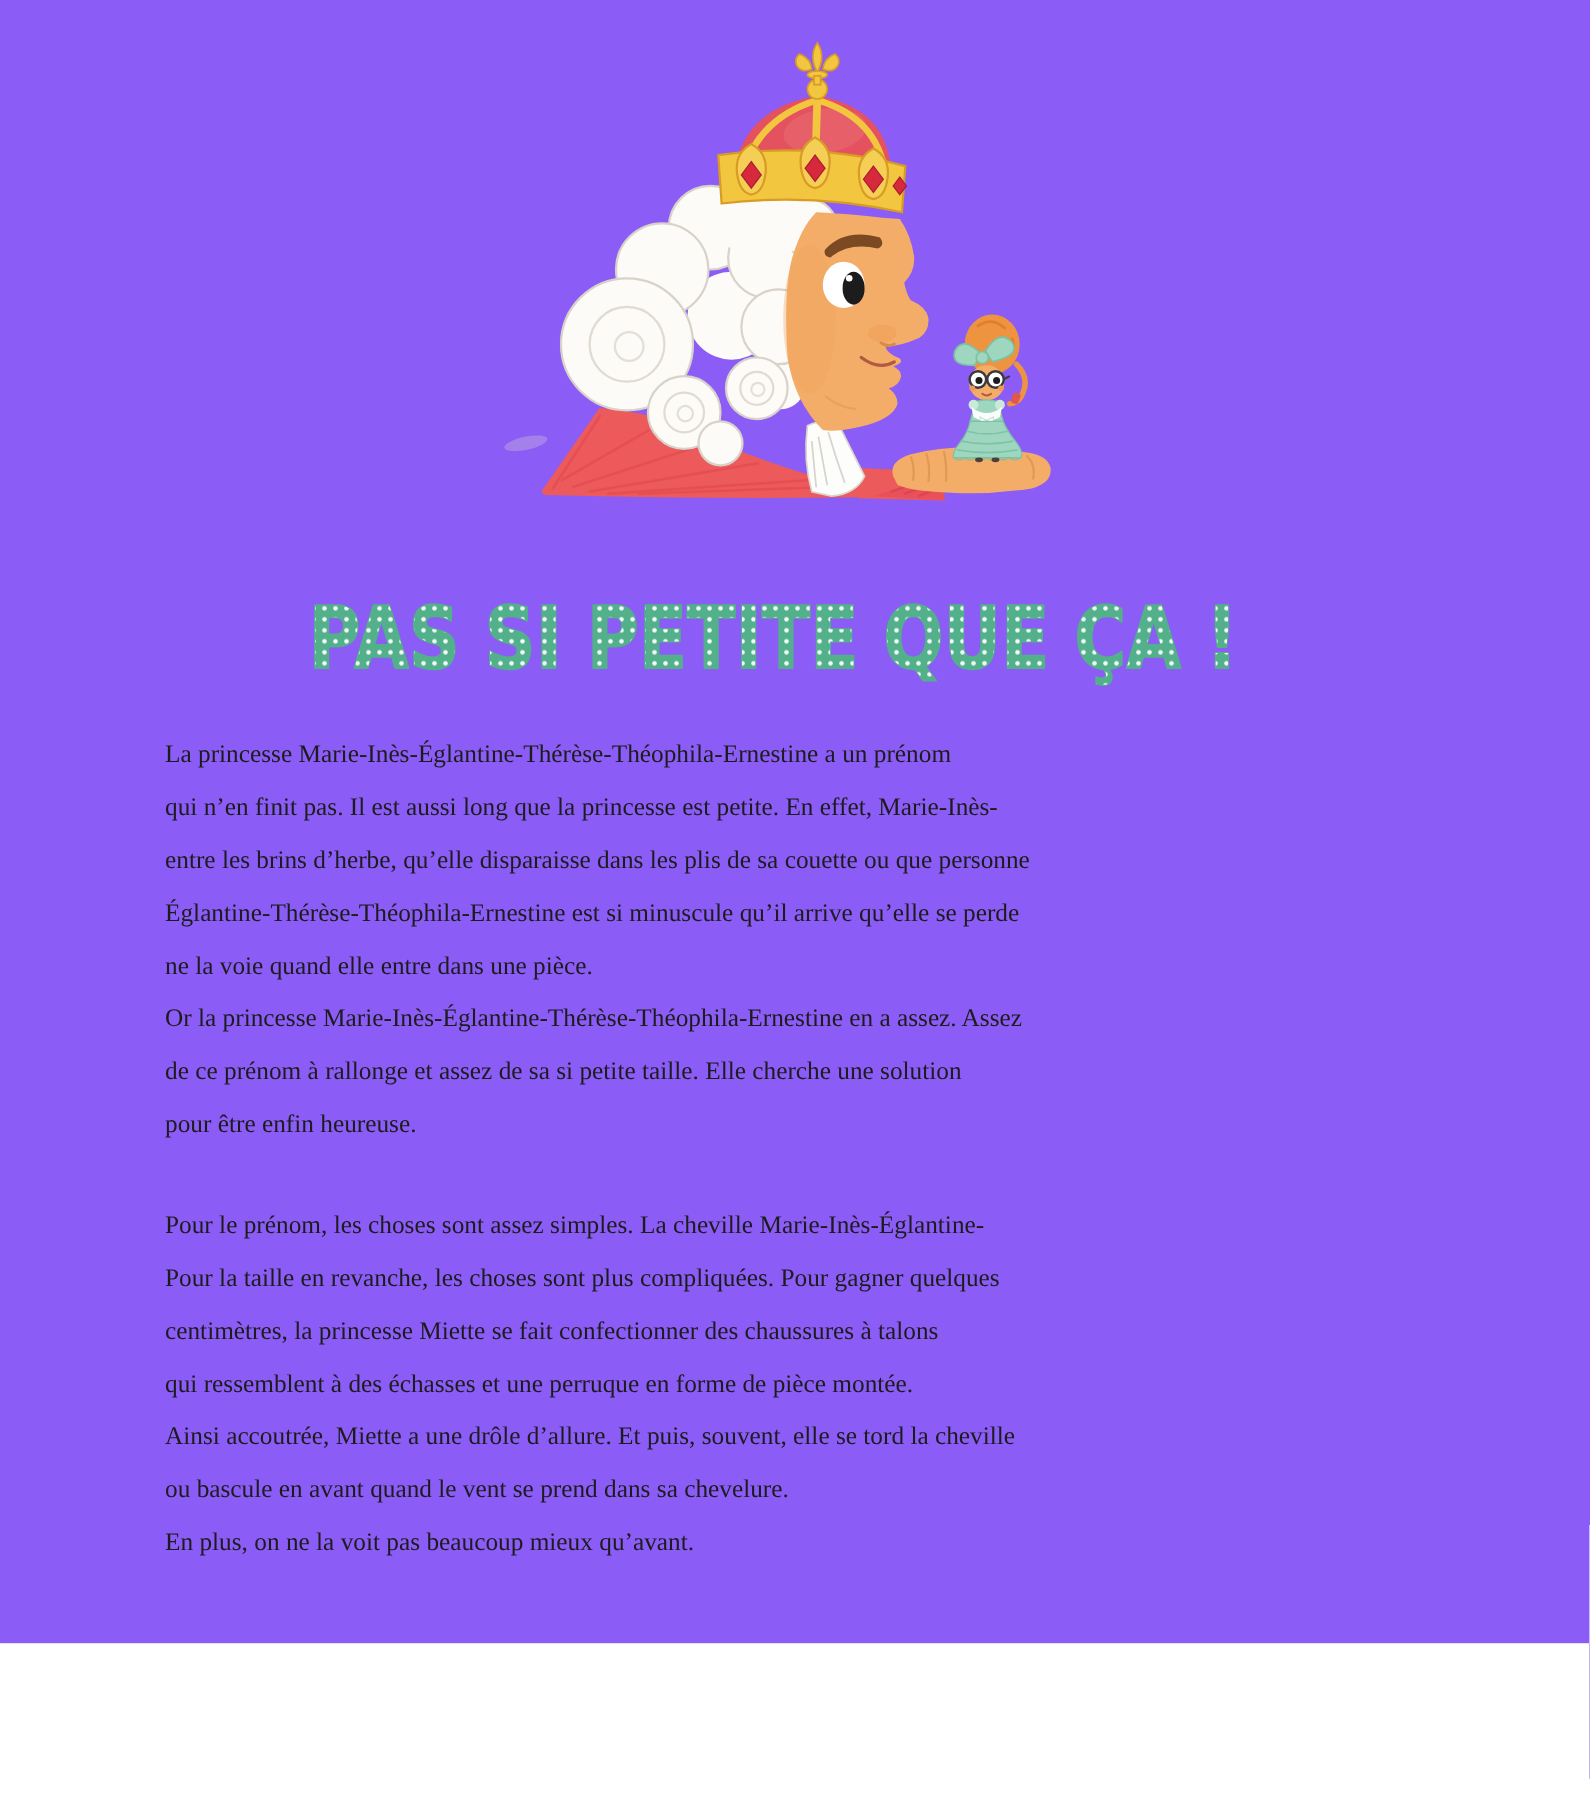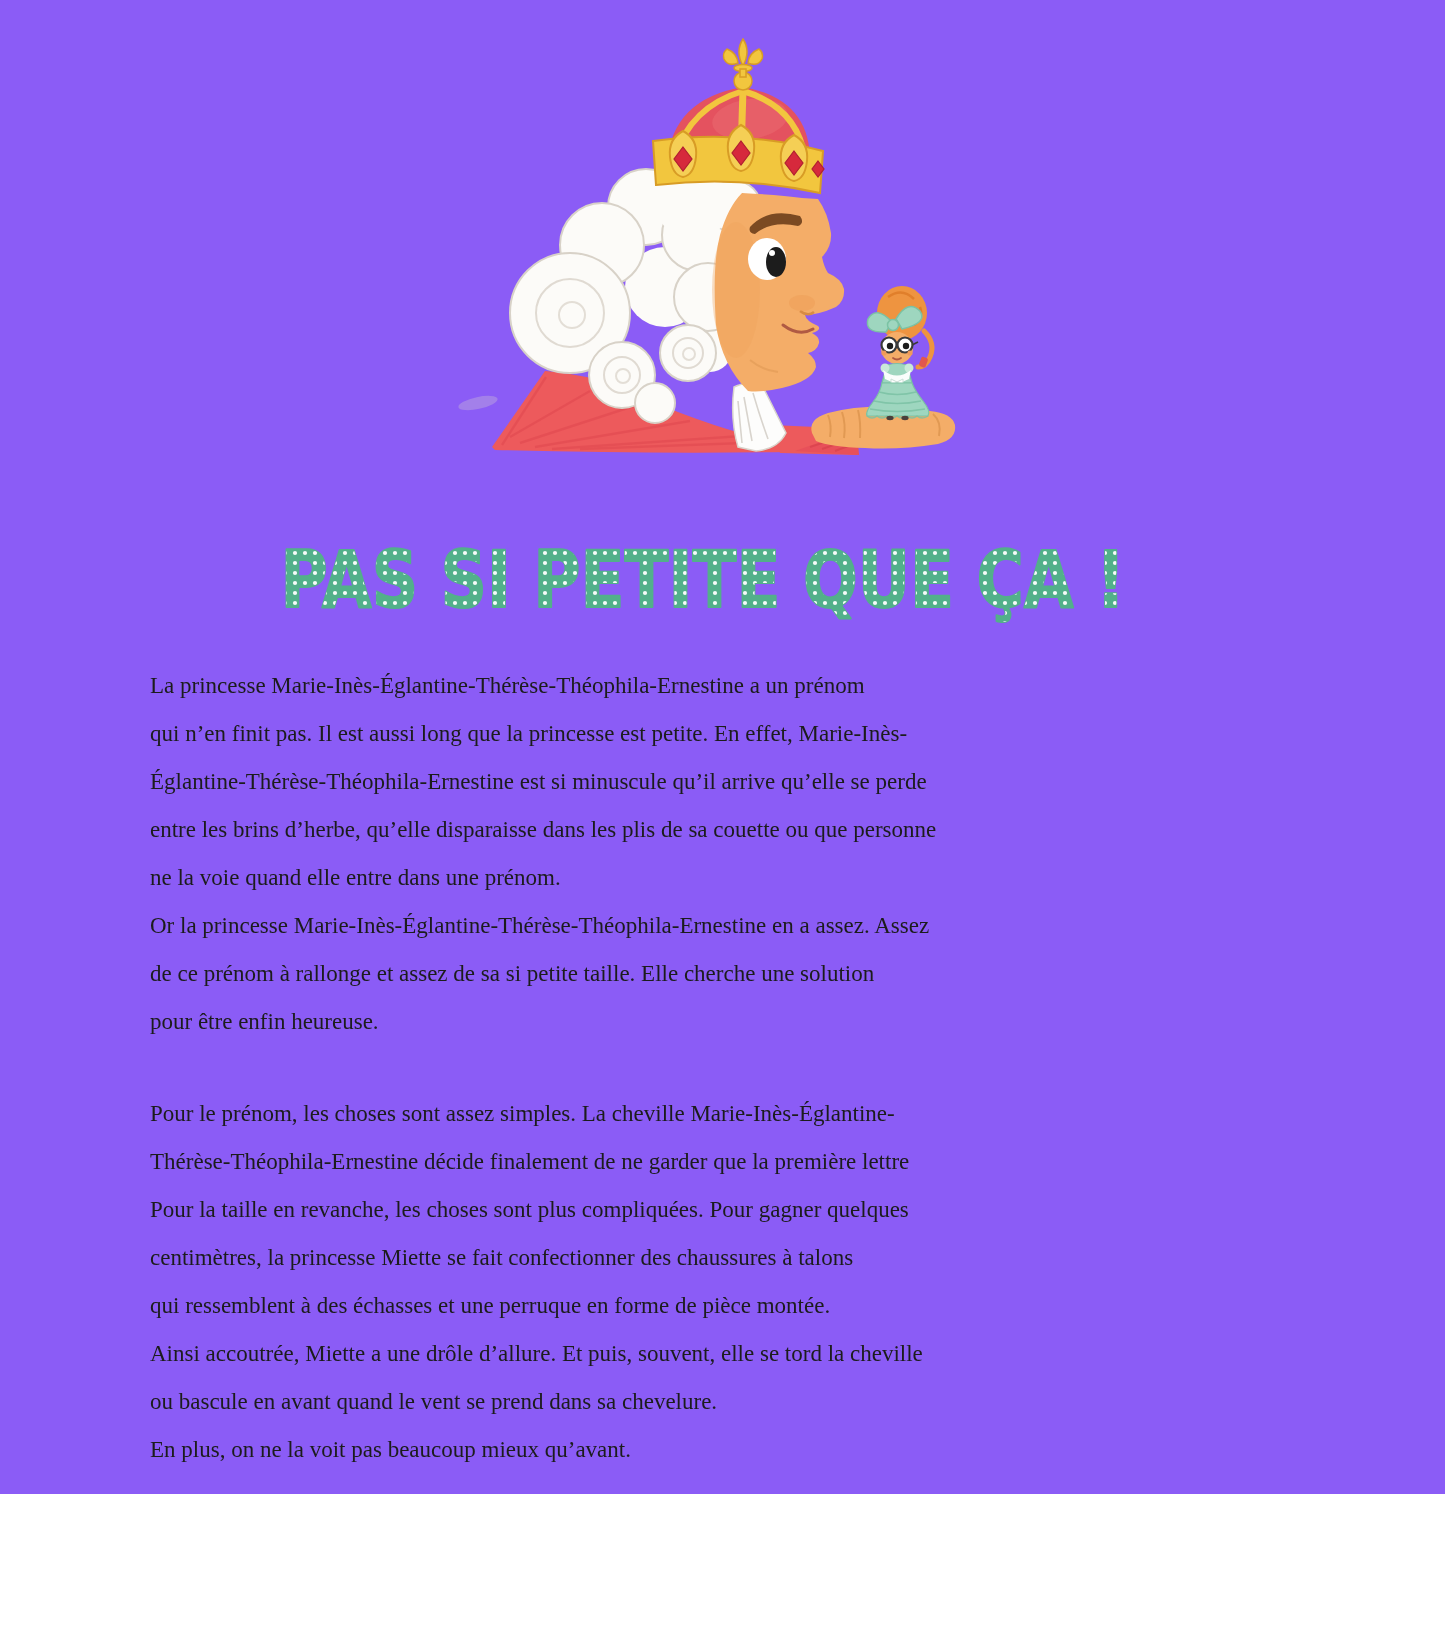--- a/index.html
+++ b/index.html
@@ -228,30 +228,29 @@
         <circle cx="5" cy="5" r="2.1" fill="#ffffff" opacity="0.95"></circle>
       </pattern>
     </defs>
     <text x="553" y="109" text-anchor="middle" font-family="DejaVu Sans, sans-serif" font-weight="bold" font-size="78" textLength="845" lengthAdjust="spacingAndGlyphs" fill="url(#titleDots)" stroke="#52b08a" stroke-width="2" paint-order="stroke" stroke-linejoin="round">PAS SI PETITE QUE ÇA !</text>
   </svg>
 
   <div class="body-text">
     <p>
       <span class="tline">La princesse Marie-Inès-Églantine-Thérèse-Théophila-Ernestine a un prénom</span>
       <span class="tline">qui n’en finit pas. Il est aussi long que la princesse est petite. En effet, Marie-Inès-</span>
+      <span class="tline">entre les brins d’herbe, qu’elle disparaisse dans les plis de sa couette ou que personne</span>
       <span class="tline">Églantine-Thérèse-Théophila-Ernestine est si minuscule qu’il arrive qu’elle se perde</span>
-      <span class="tline">entre les brins d’herbe, qu’elle disparaisse dans les plis de sa couette ou que personne</span>
-      <span class="tline">ne la voie quand elle entre dans une prénom.</span>
+      <span class="tline">ne la voie quand elle entre dans une pièce.</span>
       <span class="tline">Or la princesse Marie-Inès-Églantine-Thérèse-Théophila-Ernestine en a assez. Assez</span>
       <span class="tline">de ce prénom à rallonge et assez de sa si petite taille. Elle cherche une solution</span>
       <span class="tline">pour être enfin heureuse.</span>
     </p>
     <p class="para2">
       <span class="tline">Pour le prénom, les choses sont assez simples. La cheville Marie-Inès-Églantine-</span>
-      <span class="tline">Thérèse-Théophila-Ernestine décide finalement de ne garder que la première lettre</span>
       <span class="tline">Pour la taille en revanche, les choses sont plus compliquées. Pour gagner quelques</span>
       <span class="tline">centimètres, la princesse Miette se fait confectionner des chaussures à talons</span>
       <span class="tline">qui ressemblent à des échasses et une perruque en forme de pièce montée.</span>
       <span class="tline">Ainsi accoutrée, Miette a une drôle d’allure. Et puis, souvent, elle se tord la cheville</span>
       <span class="tline">ou bascule en avant quand le vent se prend dans sa chevelure.</span>
       <span class="tline">En plus, on ne la voit pas beaucoup mieux qu’avant.</span>
     </p>
   </div>
 
   <div class="page-number">6</div>

